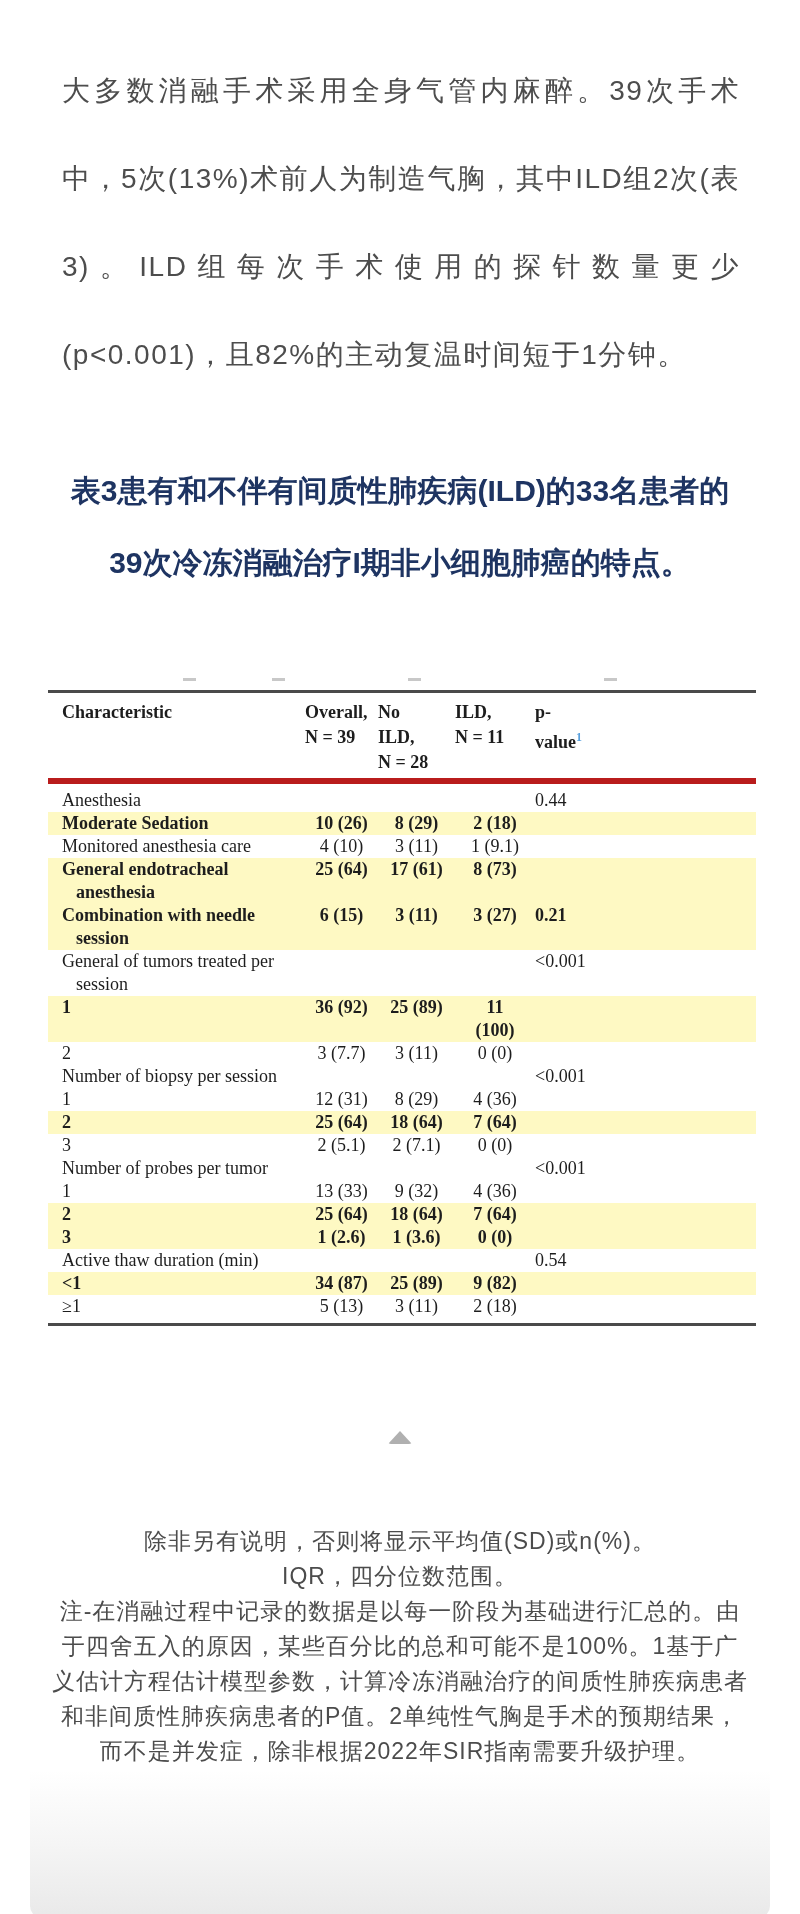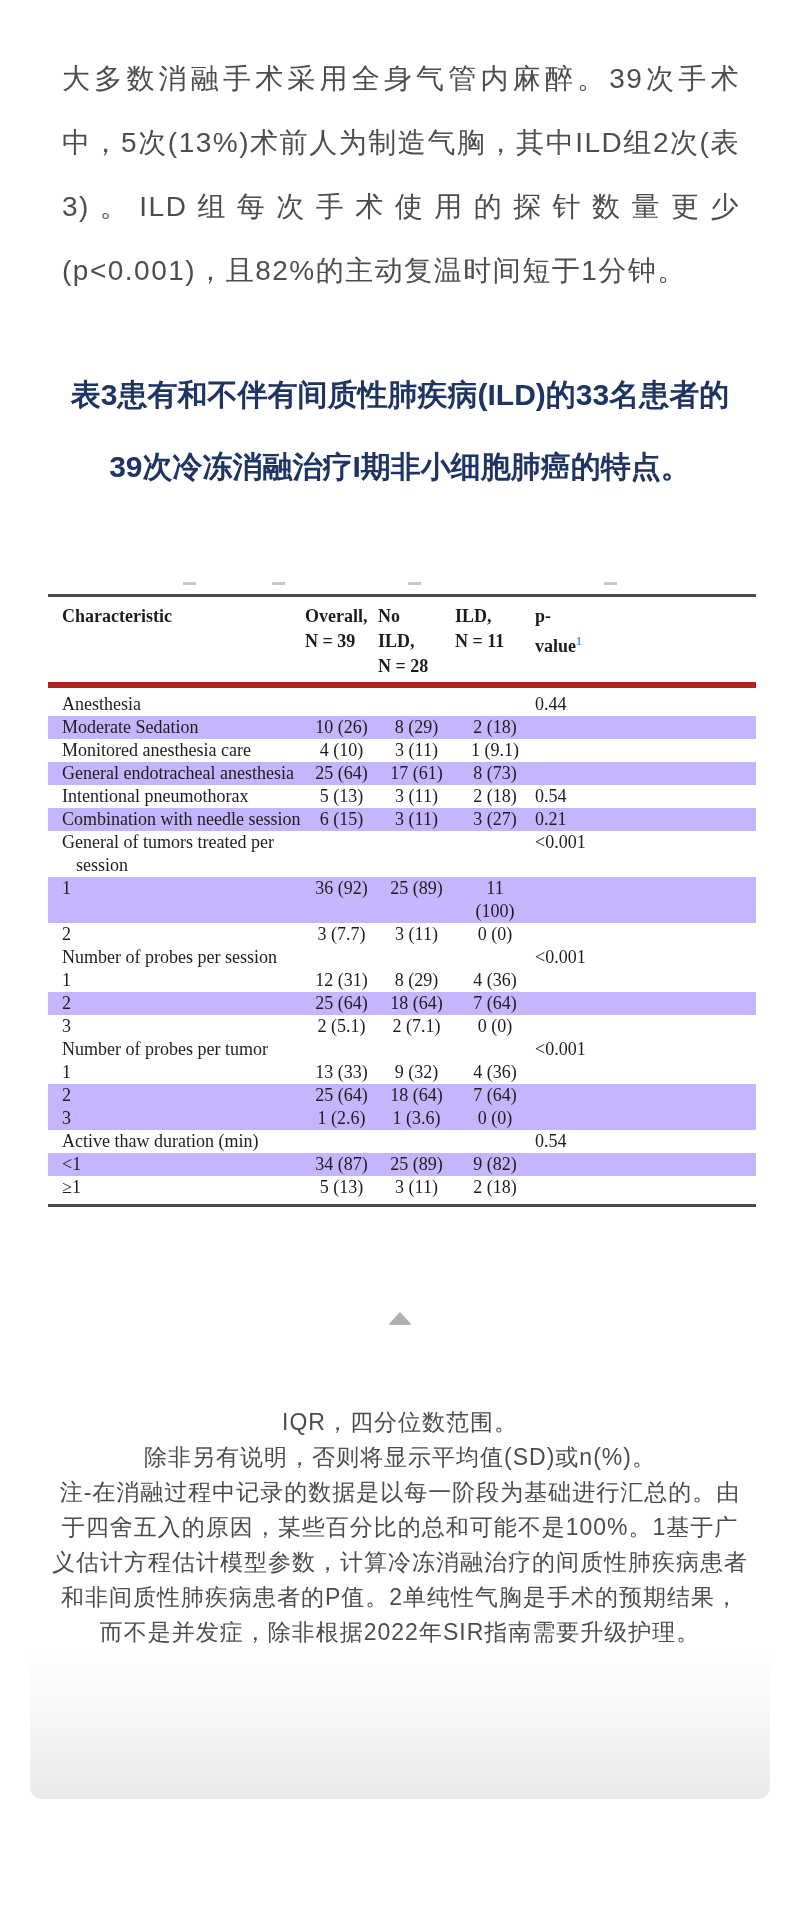--- a/index.html
+++ b/index.html
@@ -6,21 +6,21 @@
   body{
     width:800px;height:1914px;overflow:hidden;position:relative;
     background:#ffffff;
     font-family:"Liberation Sans",sans-serif;
   }
   *{box-sizing:border-box;}
 
   
   .top-paragraph{
     margin:47px 60px 0 62px;width:678px;
-    font-size:28px;line-height:64px;letter-spacing:1.5px;
+    font-size:28px;line-height:88px;letter-spacing:1.5px;
     color:#4d4d4d;text-align:justify;
   }
 
   
   .table-title{
     margin-top:56px;text-align:center;
     font-size:30px;line-height:72px;font-weight:700;
     color:#1e3462;
   }
 
@@ -42,21 +42,21 @@
     white-space:pre-line;line-height:25px;padding:7px 0 3px 0;
   }
   thead th:first-child{padding-left:14px;}
   thead sup{color:#58a0dd;font-size:12px;font-weight:700;}
   tbody td{line-height:23px;vertical-align:top;padding:0;}
   tbody tr:first-child td{padding-top:5px;}
   tbody tr:last-child td{padding-bottom:5px;}
   td.c-label{padding-left:28px;text-indent:-14px;white-space:pre-line;}
   td.c-val{white-space:pre-line;text-align:center;}
   td.c-p{white-space:pre-line;}
-  tr.shaded{background:#c4b5fd;}
+  tr.shaded{background:#fef9c3;font-weight:bold;}
 
   
   .collapse-triangle{
     width:0;height:0;margin:105px auto 0 auto;cursor:pointer;
     border-left:12px solid transparent;border-right:12px solid transparent;
     border-bottom:13px solid #b0b0b0;border-radius:3px;
   }
 
   
   .footnotes{margin-top:80px;}
@@ -133,27 +133,20 @@
           <td class="c-val c-ild">1 (9.1)</td>
           <td class="c-p"></td>
         </tr>
         <tr class="shaded">
           <td class="c-label">General endotracheal anesthesia</td>
           <td class="c-val">25 (64)</td>
           <td class="c-val">17 (61)</td>
           <td class="c-val c-ild">8 (73)</td>
           <td class="c-p"></td>
         </tr>
-        <tr>
-          <td class="c-label">Intentional pneumothorax</td>
-          <td class="c-val">5 (13)</td>
-          <td class="c-val">3 (11)</td>
-          <td class="c-val c-ild">2 (18)</td>
-          <td class="c-p">0.54</td>
-        </tr>
         <tr class="shaded">
           <td class="c-label">Combination with needle session</td>
           <td class="c-val">6 (15)</td>
           <td class="c-val">3 (11)</td>
           <td class="c-val c-ild">3 (27)</td>
           <td class="c-p">0.21</td>
         </tr>
         <tr>
           <td class="c-label">General of tumors treated per
 session</td>
@@ -171,21 +164,21 @@
           <td class="c-p"></td>
         </tr>
         <tr>
           <td class="c-label">2</td>
           <td class="c-val">3 (7.7)</td>
           <td class="c-val">3 (11)</td>
           <td class="c-val c-ild">0 (0)</td>
           <td class="c-p"></td>
         </tr>
         <tr>
-          <td class="c-label">Number of probes per session</td>
+          <td class="c-label">Number of biopsy per session</td>
           <td class="c-val"></td>
           <td class="c-val"></td>
           <td class="c-val c-ild"></td>
           <td class="c-p">&lt;0.001</td>
         </tr>
         <tr>
           <td class="c-label">1</td>
           <td class="c-val">12 (31)</td>
           <td class="c-val">8 (29)</td>
           <td class="c-val c-ild">4 (36)</td>
@@ -254,18 +247,18 @@
           <td class="c-val c-ild">2 (18)</td>
           <td class="c-p"></td>
         </tr>
       </tbody>
   </table>
 </div>
 
 <div class="collapse-triangle"></div>
 
 <div class="footnotes">
+  <p class="fn-line">除非另有说明，否则将显示平均值(SD)或n(%)。</p>
   <p class="fn-line">IQR，四分位数范围。</p>
-  <p class="fn-line">除非另有说明，否则将显示平均值(SD)或n(%)。</p>
   <p class="fn-line">注-在消融过程中记录的数据是以每一阶段为基础进行汇总的。由于四舍五入的原因，某些百分比的总和可能不是100%。1基于广义估计方程估计模型参数，计算冷冻消融治疗的间质性肺疾病患者和非间质性肺疾病患者的P值。2单纯性气胸是手术的预期结果，而不是并发症，除非根据2022年SIR指南需要升级护理。</p>
 </div>
 
 <div class="footer-fade"></div>
 
 </body></html>

